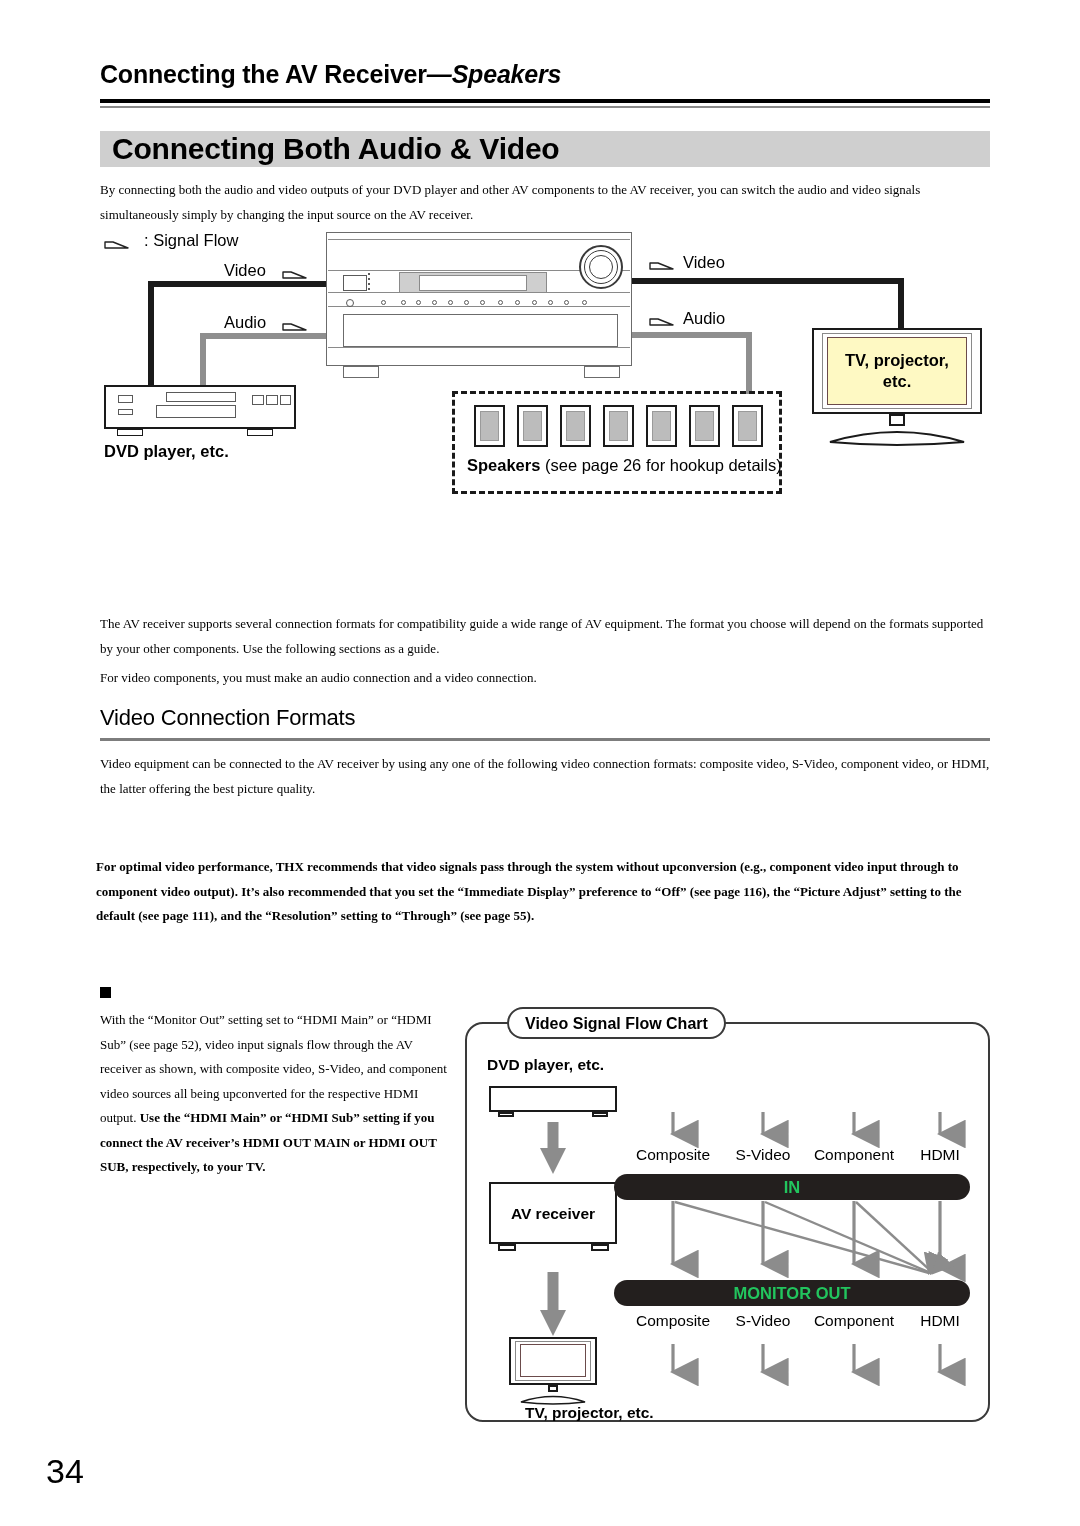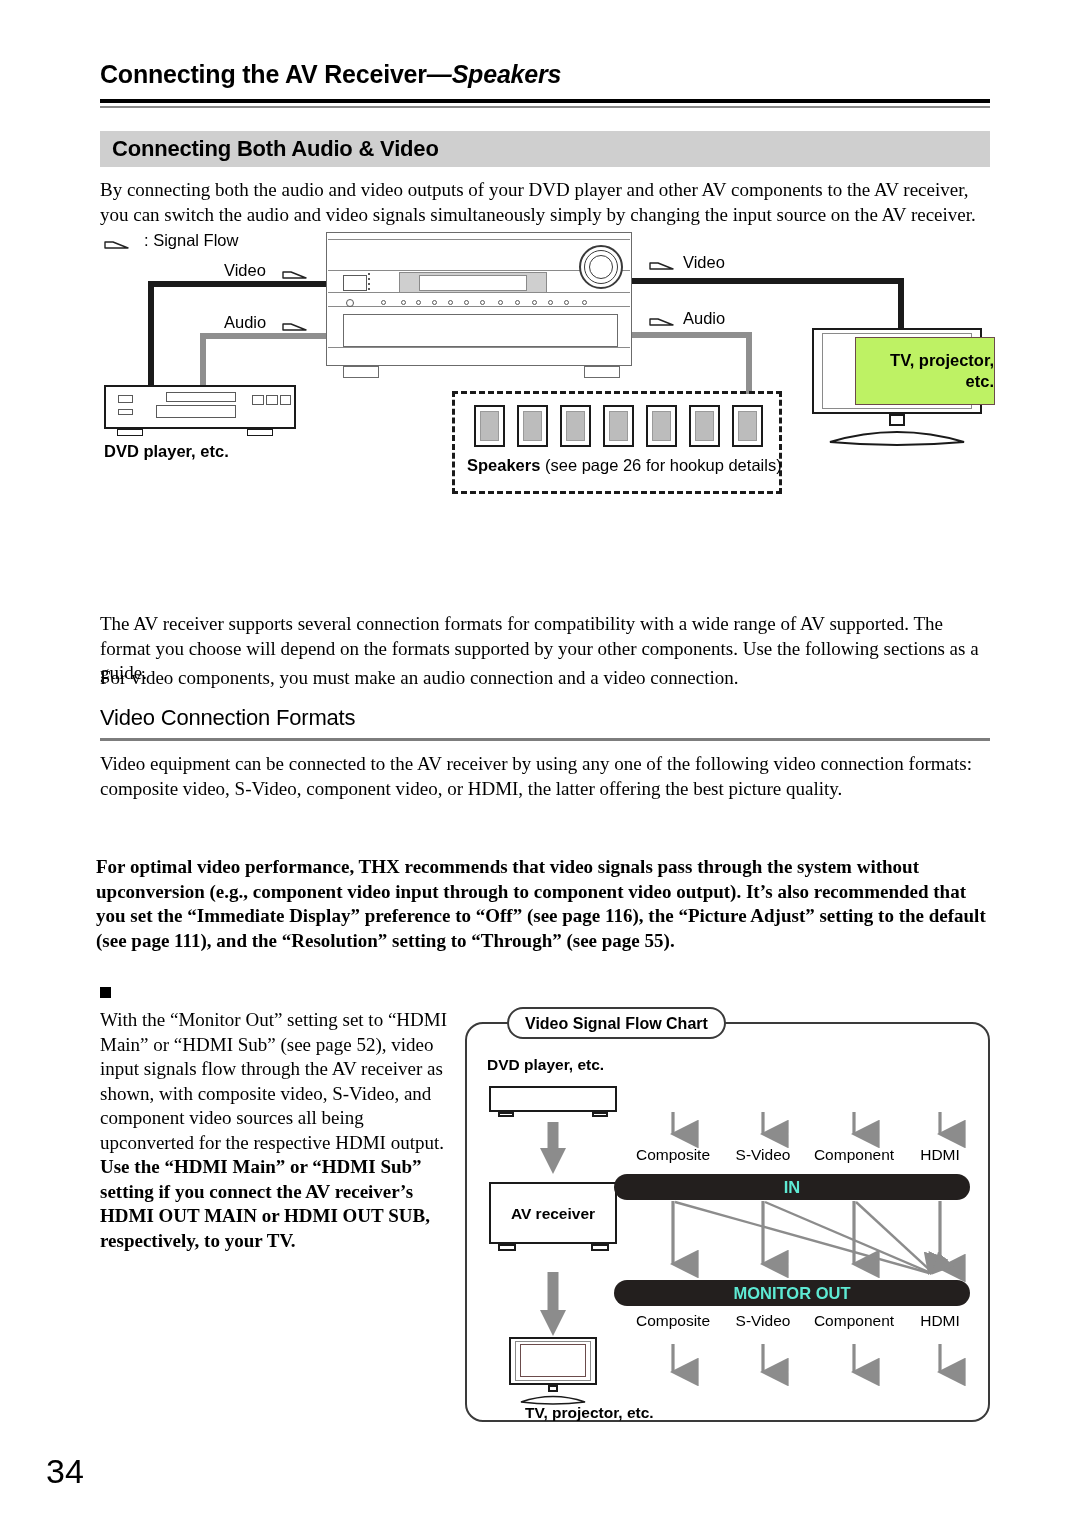--- a/index.html
+++ b/index.html
@@ -57,34 +57,34 @@
 
   
   .sectionbar {
     position: absolute;
     left: 100px;
     width: 890px;
     height: 36px;
     background: #cfcfcf;
     font-family: "Liberation Sans", sans-serif;
     font-weight: bold;
-    font-size: 22px;
+    font-size: 30px;
     line-height: 36px;
     padding-left: 12px;
     box-sizing: border-box;
     letter-spacing: -0.2px;
   }
   #bar-audio-video { top: 131px; }
   #bar-which-conn  { top: 566px; }
 
   
   .para {
     position: absolute;
     font-family: "Liberation Serif", serif;
-    font-size: 19px;
+    font-size: 13px;
     line-height: 24.5px;
     text-align: left;
     color: #000;
   }
   .para.bold { font-weight: bold; }
 
   #p-intro    { left: 100px; top: 178px; width: 890px; }
   #p-which1   { left: 100px; top: 612px; width: 890px; }
   #p-which2   { left: 100px; top: 666px; width: 890px; }
 
@@ -277,32 +277,31 @@
   }
   .tv-mid {
     position: absolute;
     border: 1.6px solid #8a8a8a;
     background: #fff;
     box-sizing: border-box;
   }
   .tv-screen {
     position: absolute;
     border: 1.8px solid #6b4b4b;
-    background: #bef264;
+    background: #fef9c3;
     box-sizing: border-box;
     font-family: "Liberation Sans", sans-serif;
     font-weight: bold;
     font-size: 16.5px;
     text-align: center;
     line-height: 21px;
     display: flex;
     flex-direction: column;
-    align-items: flex-end;
+    align-items: center;
     justify-content: center;
-    margin-left: 28px;
   }
   .tv-neck {
     position: absolute;
     border: 2px solid #1a1a1a;
     background: #fff;
     box-sizing: border-box;
   }
 
   
   #flowchart {
@@ -338,21 +337,21 @@
     font-size: 15.5px;
     white-space: nowrap;
     text-align: center;
   }
   .fc-lbl.b { font-weight: bold; }
 
   .fc-bar {
     position: absolute;
     background: #231f1e;
     border-radius: 13px;
-    color: #5eead4;
+    color: #22c55e;
     font-family: "Liberation Sans", sans-serif;
     font-weight: bold;
     font-size: 16.5px;
     text-align: center;
     line-height: 26px;
     height: 26px;
   }
 
   .fc-box {
     position: absolute;
@@ -536,21 +535,21 @@
         <span>etc.</span>
       </div>
       <div class="tv-neck" style="left:789px; top:186px; width:16px; height:12px;"></div>
       <svg class="overlay" style="left:712px; top:192px;" width="170" height="26">
         <path d="M18 22 Q85 2 152 22 Q85 28 18 22 Z" fill="#fff" stroke="#1a1a1a" stroke-width="2"></path>
       </svg>
     </div>
   </div>
 
 
-  <div class="para" id="p-which1">The AV receiver supports several connection formats for compatibility with a wide range of AV supported. The format you choose will depend on the formats supported by your other components. Use the following sections as a guide.</div>
+  <div class="para" id="p-which1">The AV receiver supports several connection formats for compatibility guide a wide range of AV equipment. The format you choose will depend on the formats supported by your other components. Use the following sections as a guide.</div>
 
   <div class="para" id="p-which2">For video components, you must make an audio connection and a video connection.</div>
 
   <div class="subhead" id="sub-video-formats">Video Connection Formats</div>
   <div class="subrule"></div>
 
   <div class="para" id="p-vf1">Video equipment can be connected to the AV receiver by using any one of the following video connection formats: composite video, S-Video, component video, or HDMI, the latter offering the best picture quality.</div>
 
 
   <div class="para bold" id="p-thx">For optimal video performance, THX recommends that video signals pass through the system without upconversion (e.g., component video input through to component video output). It’s also recommended that you set the “Immediate Display” preference to “Off” (see page 116), the “Picture Adjust” setting to the default (see page 111), and the “Resolution” setting to “Through” (see page 55).</div>

